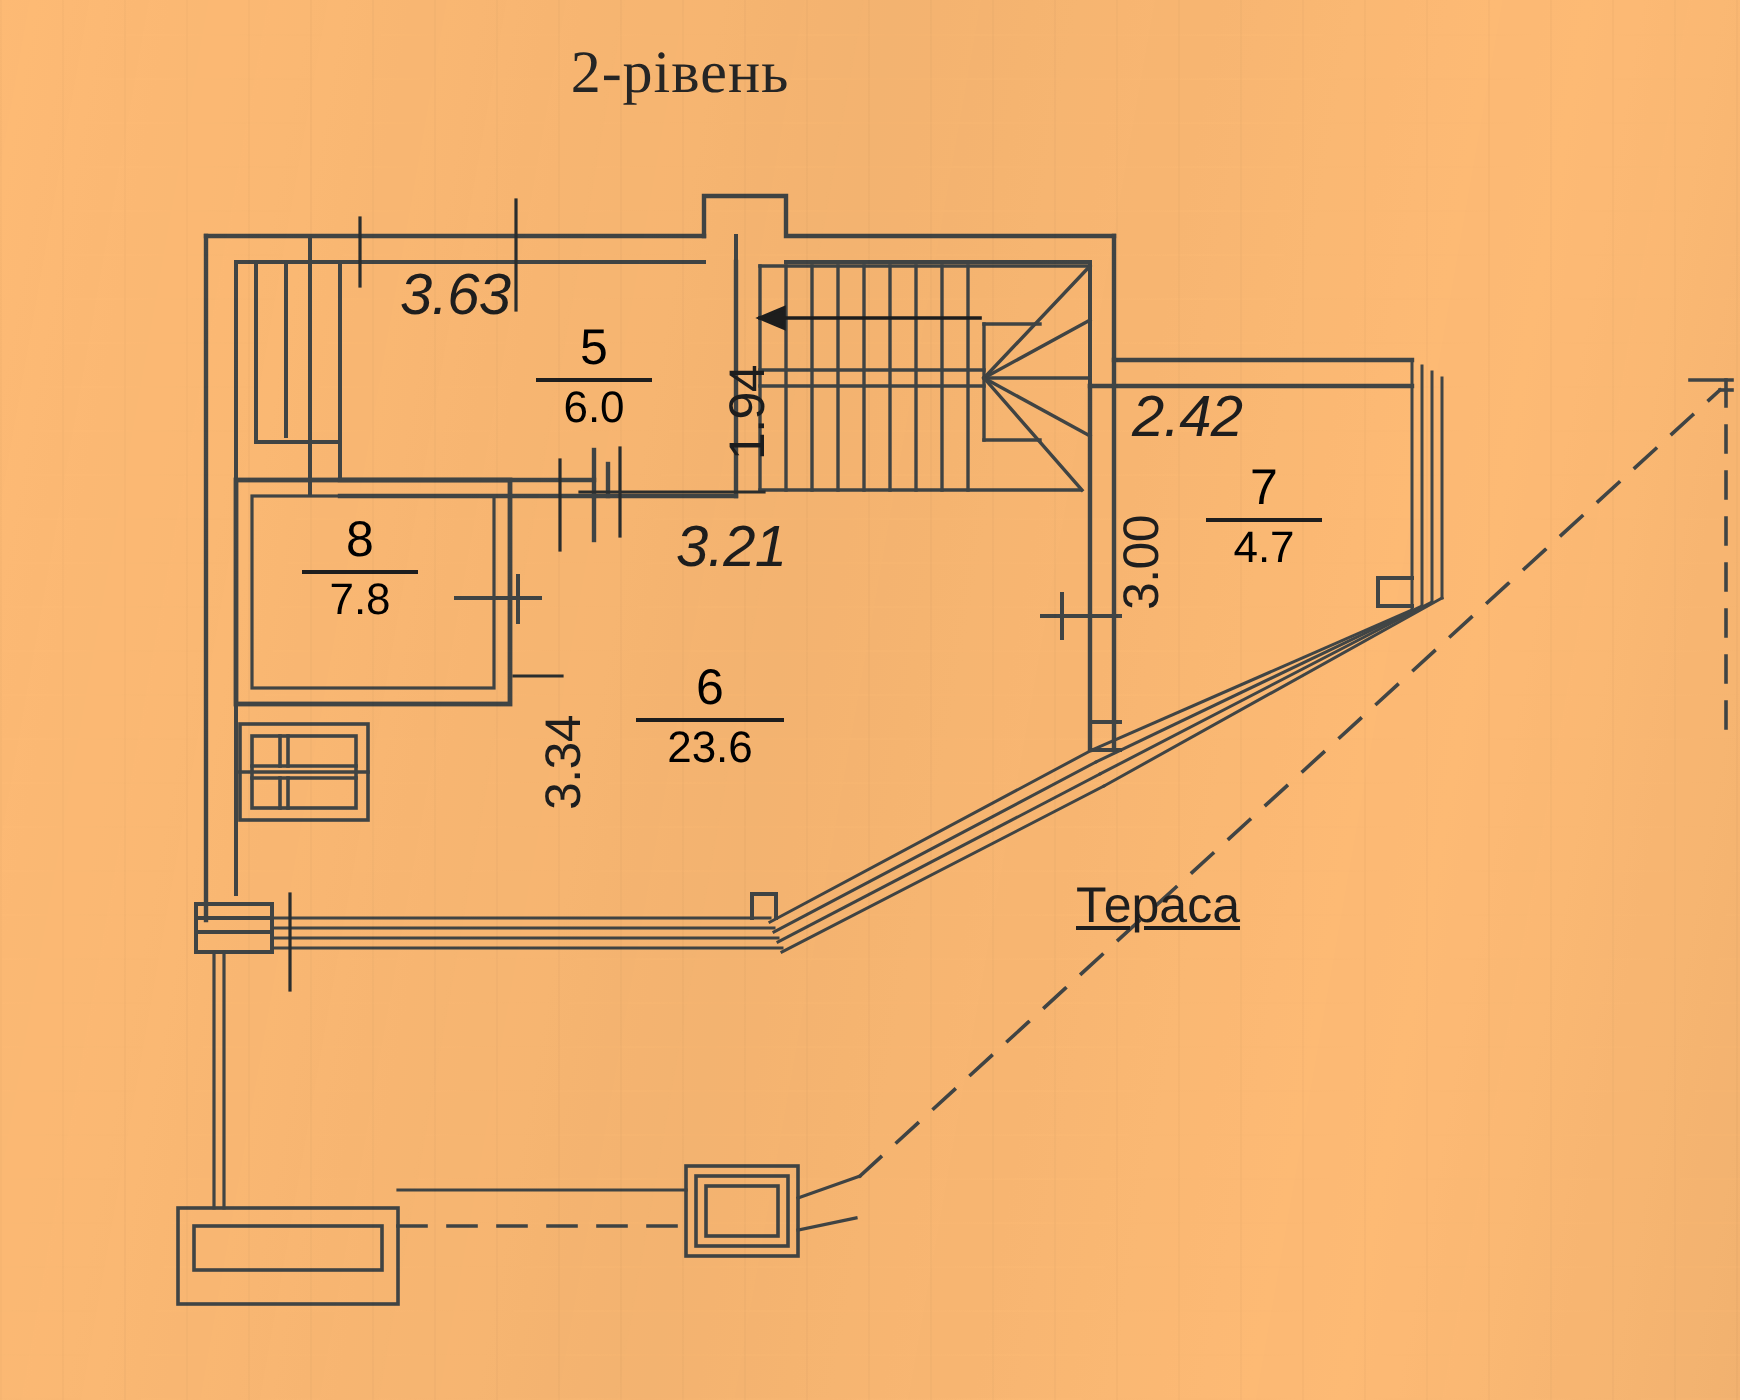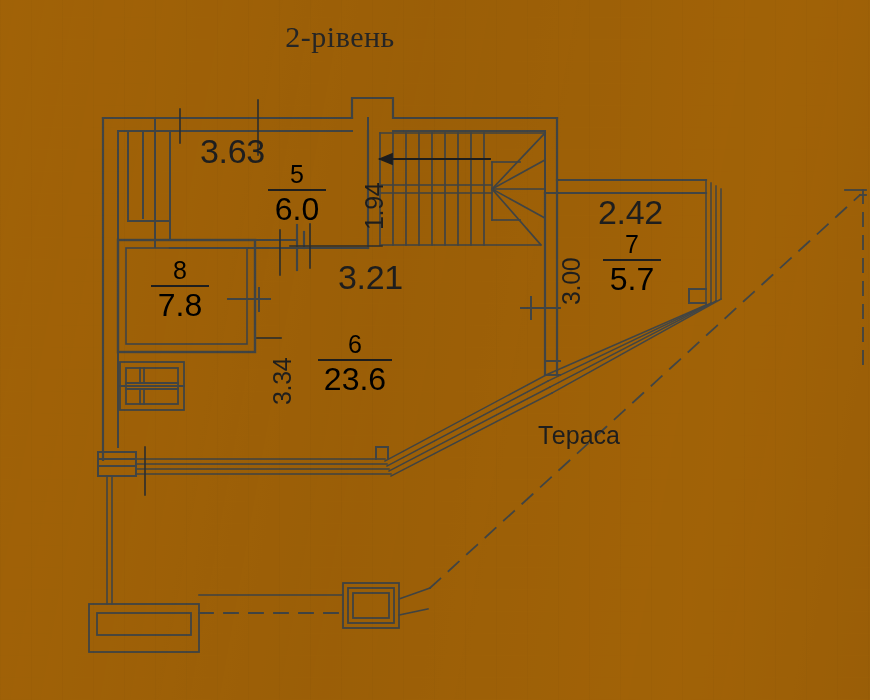--- a/index.html
+++ b/index.html
@@ -11,21 +11,21 @@
     width: 870px;
     height: 700px;
     overflow: hidden;
     font-family: "Liberation Sans", sans-serif;
     position: relative;
   }
   #plan-root {
     position: relative;
     width: 870px;
     height: 700px;
-    background: #a16207;
+    background: #fdba74;
   }
   
   #paper-texture {
     position: absolute;
     inset: 0;
     pointer-events: none;
     background:
       repeating-linear-gradient(0deg, rgba(255,255,255,0.045) 0px, rgba(255,255,255,0.045) 1px, rgba(0,0,0,0.0) 1px, rgba(0,0,0,0.0) 22px),
       repeating-linear-gradient(90deg, rgba(0,0,0,0.025) 0px, rgba(0,0,0,0.025) 1px, rgba(0,0,0,0.0) 1px, rgba(0,0,0,0.0) 31px),
       linear-gradient(100deg, rgba(255,255,255,0.10), rgba(0,0,0,0.045) 45%, rgba(255,255,255,0.06) 80%, rgba(0,0,0,0.05));
@@ -48,22 +48,23 @@
     color: #262626;
     letter-spacing: .5px;
   }
   .txt {
     position: absolute;
     color: #1e1e1e;
     font-family: "Liberation Sans", sans-serif;
     white-space: nowrap;
   }
   .dim {
-    font-size: 34px;
+    font-size: 29px;
     letter-spacing: -.3px;
+    font-style: italic;
   }
   .dim-v {
     font-size: 25px;
     transform-origin: 0 0;
     transform: rotate(-90deg);
     letter-spacing: -.3px;
   }
   .terrace-label {
     font-size: 25px;
   }
@@ -77,21 +78,21 @@
     display: block;
     padding-bottom: 2px;
   }
   .room-rule {
     display: block;
     height: 2px;
     background: #1e1e1e;
     margin: 0 auto 2px auto;
   }
   .room-area {
-    font-size: 32px;
+    font-size: 22px;
     display: block;
   }
 </style>
 </head>
 <body>
 
 <div id="plan-root">
 
   <svg id="plan-svg" width="870" height="700" viewBox="0 0 870 700" xmlns="http://www.w3.org/2000/svg">
     <g fill="none" stroke="#414545" stroke-linecap="square">
@@ -296,21 +297,21 @@
       </g>
 
     </g>
   </svg>
 
   <div class="plan-title">2-рівень</div>
 
   <div class="txt dim" style="left:200px; top:132px;">3.63</div>
   <div class="txt dim-v" style="left:360px; top:230px;">1.94</div>
   <div class="txt dim" style="left:338px; top:258px;">3.21</div>
-  <div class="txt dim" style="left:598px; top:193px;">2.42</div>
+  <div class="txt dim" style="left:566px; top:193px;">2.42</div>
   <div class="txt dim-v" style="left:557px; top:305px;">3.00</div>
   <div class="txt dim-v" style="left:268px; top:405px;">3.34</div>
 
   <div class="room-box" style="left:265px; top:162px; width:64px;">
     <span class="room-num">5</span>
     <span class="room-rule" style="width:58px;"></span>
     <span class="room-area">6.0</span>
   </div>
 
   <div class="room-box" style="left:148px; top:258px; width:64px;">
@@ -321,19 +322,19 @@
 
   <div class="room-box" style="left:315px; top:332px; width:80px;">
     <span class="room-num">6</span>
     <span class="room-rule" style="width:74px;"></span>
     <span class="room-area">23.6</span>
   </div>
 
   <div class="room-box" style="left:600px; top:232px; width:64px;">
     <span class="room-num">7</span>
     <span class="room-rule" style="width:58px;"></span>
-    <span class="room-area">5.7</span>
+    <span class="room-area">4.7</span>
   </div>
 
-  <div class="txt terrace-label" style="left:538px; top:421px;">Тераса</div>
+  <div class="txt terrace-label" style="left:538px; top:439px;text-decoration:underline;">Тераса</div>
 
   <div id="paper-texture"></div>
 </div>
 
 </body></html>

